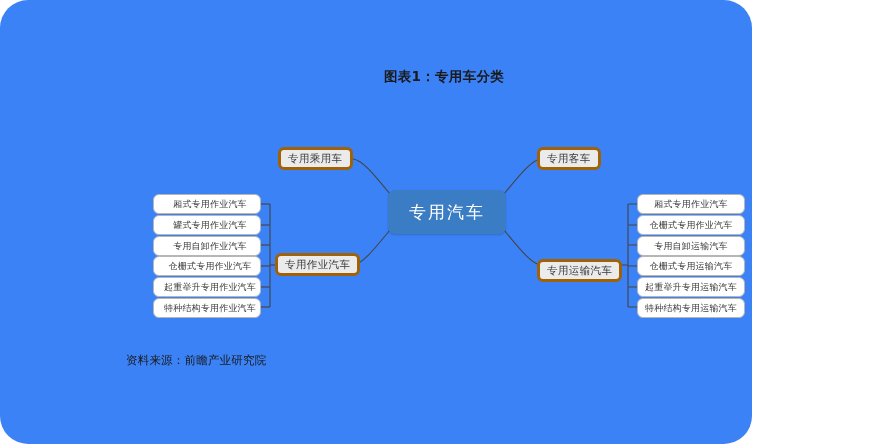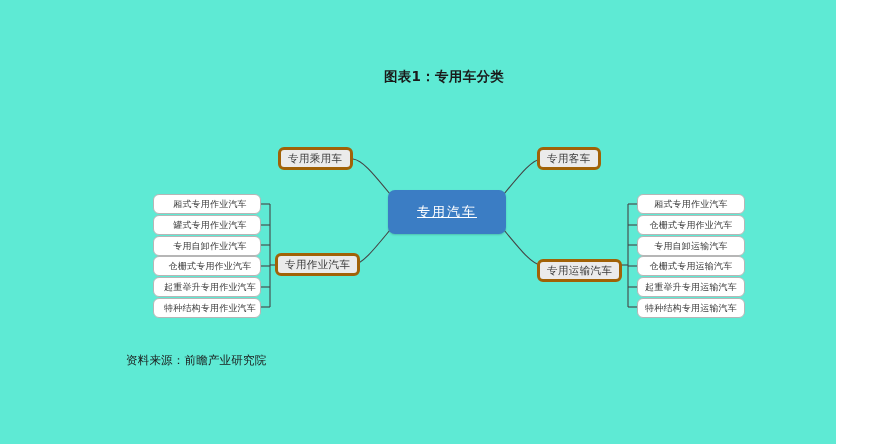--- a/index.html
+++ b/index.html
@@ -5,24 +5,25 @@
   html, body {
     margin: 0;
     padding: 0;
     background: #ffffff;
   }
   body {
     font-family: "DejaVu Sans", "Liberation Sans", sans-serif;
   }
   #page {
     position: relative;
-    width: 836px;
+    width: 752px;
     height: 444px;
-    background: #5eead4;
+    background: #3b82f6;
     overflow: hidden;
+    border-radius: 28px;
   }
   #title {
     position: absolute;
     left: 0;
     top: 68px;
     width: 888px;
     text-align: center;
     font-size: 13.5px;
     font-weight: bold;
     color: #1a1a1a;
@@ -48,28 +49,27 @@
     box-sizing: border-box;
     display: flex;
     align-items: center;
     justify-content: center;
     white-space: nowrap;
   }
   .center-node {
     background: #3b7dc4;
     color: #ffffff;
     border-radius: 7px;
-    font-size: 13px;
+    font-size: 17px;
     letter-spacing: 2px;
     left: 388px;
     top: 190px;
     width: 118px;
     height: 44px;
     box-shadow: 0 1px 2px rgba(0,0,0,0.18);
-    text-decoration: underline;
   }
   .branch-node {
     background: #ebebeb;
     color: #3a3a3a;
     border: 3px solid #a16207;
     border-radius: 6px;
     font-size: 10.5px;
     letter-spacing: 0.4px;
     height: 23px;
     padding: 0 7px;

